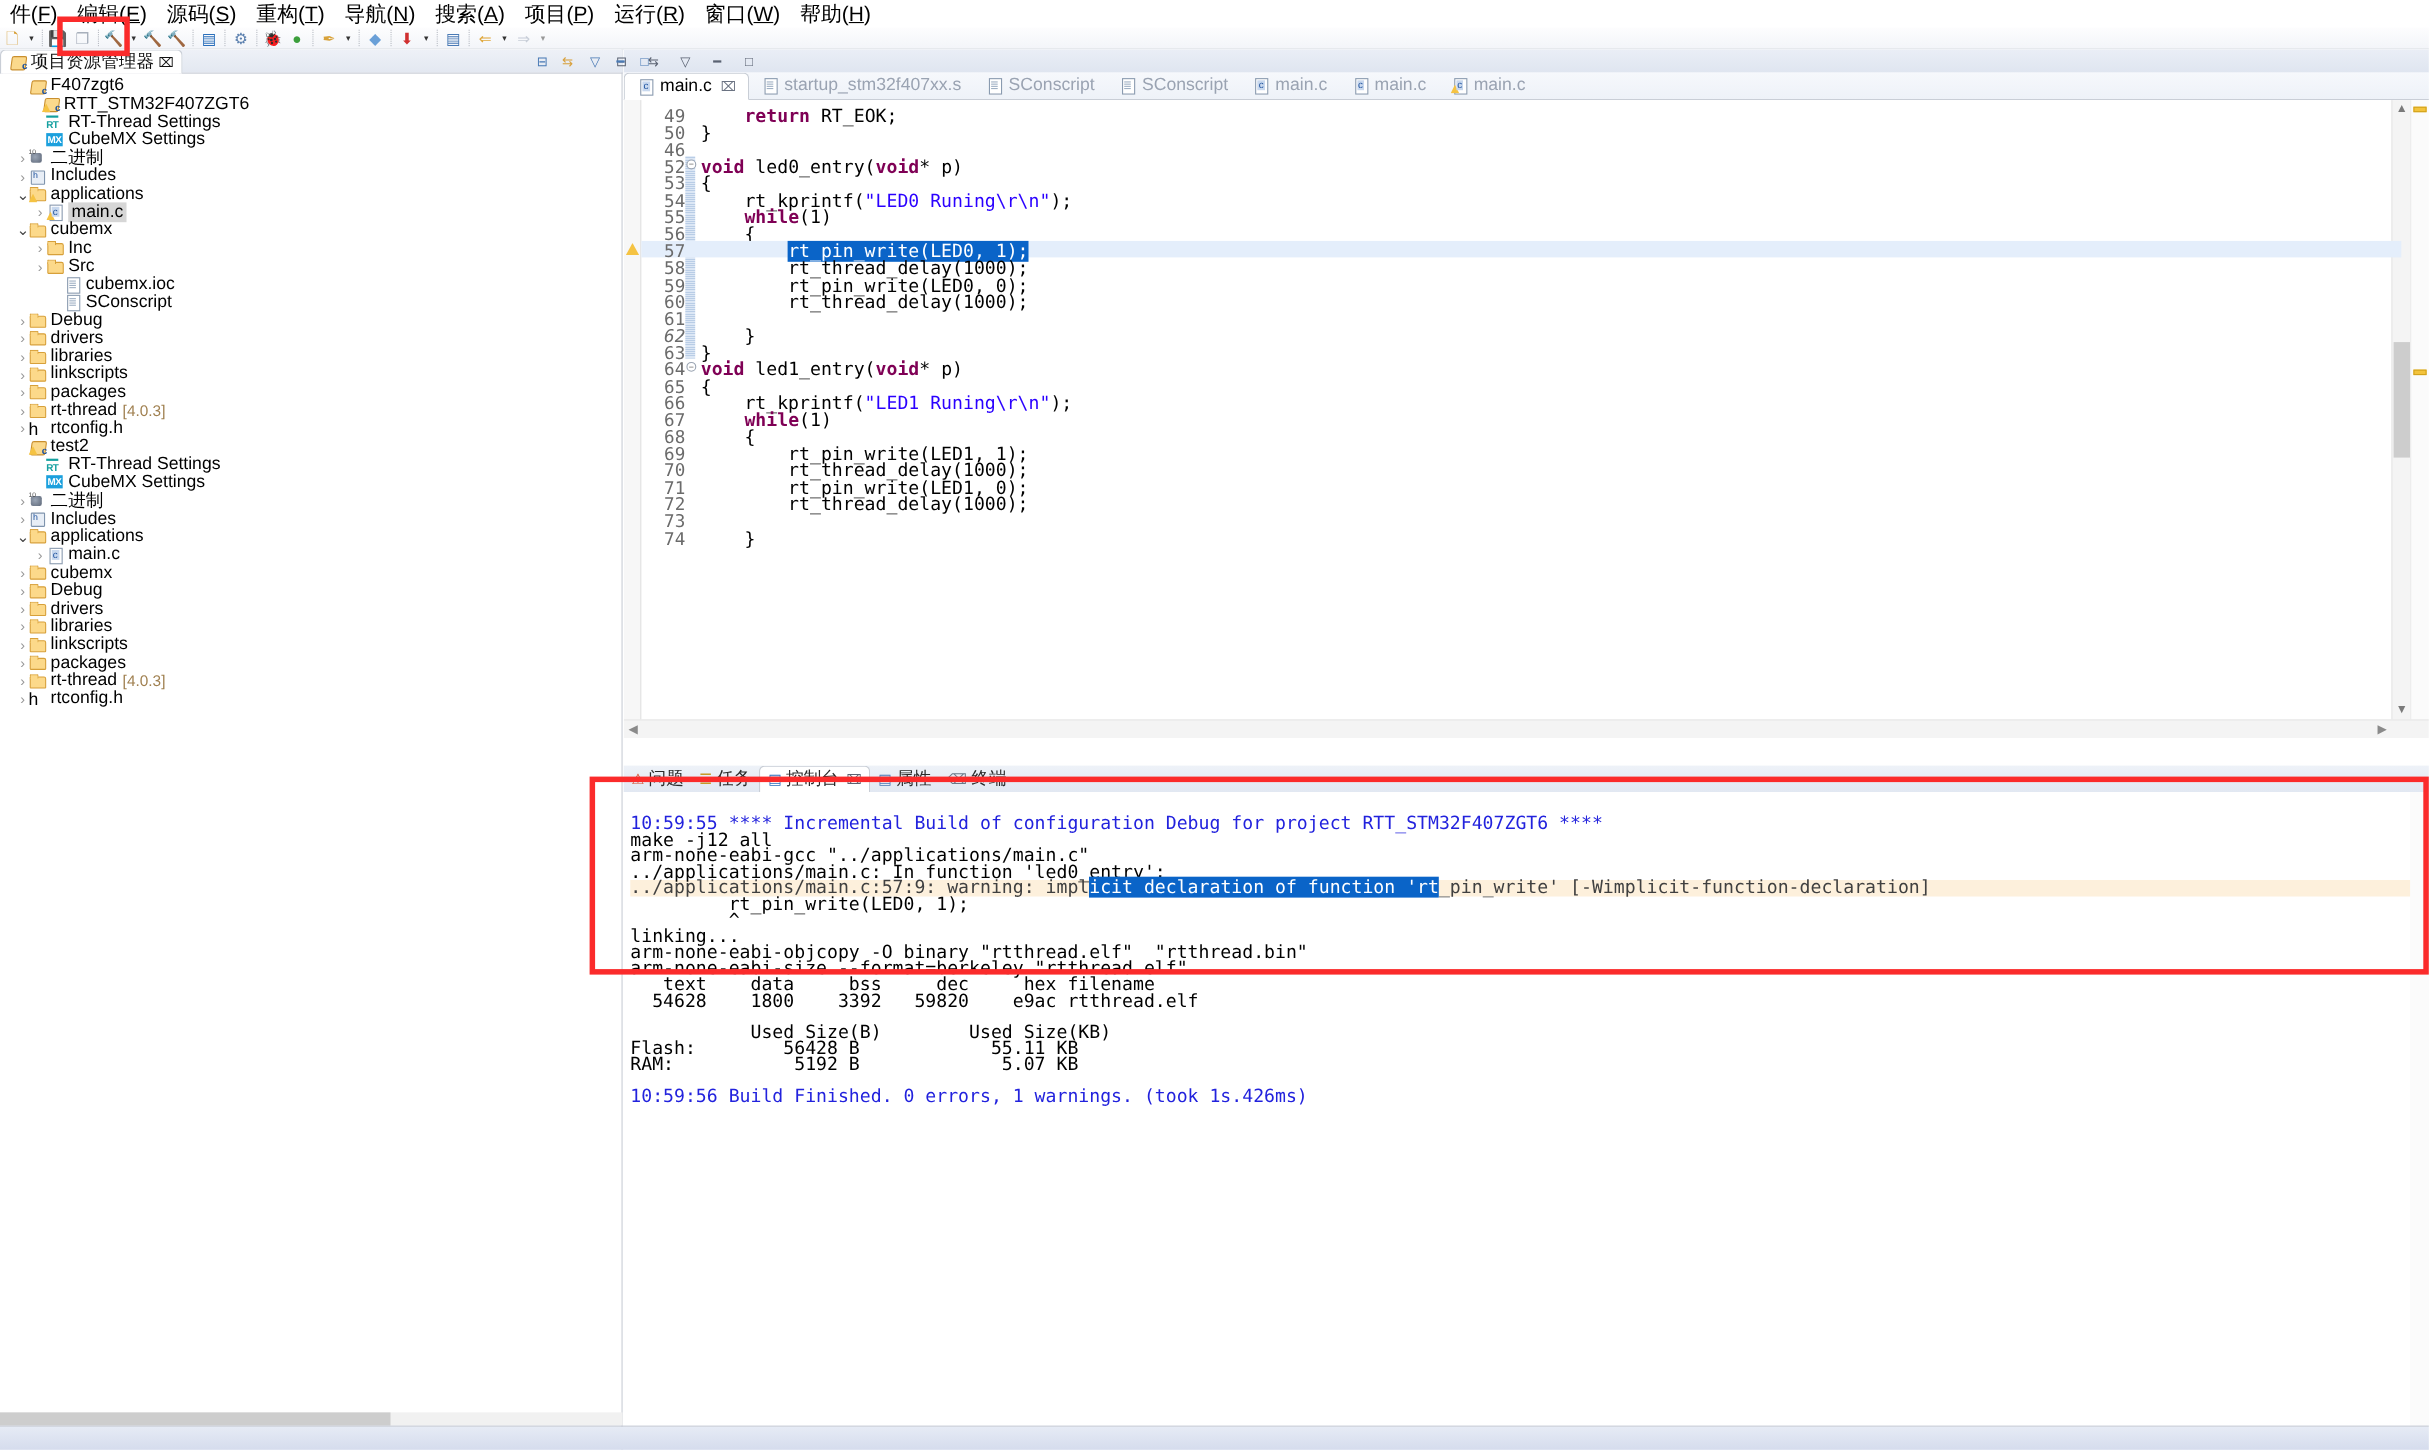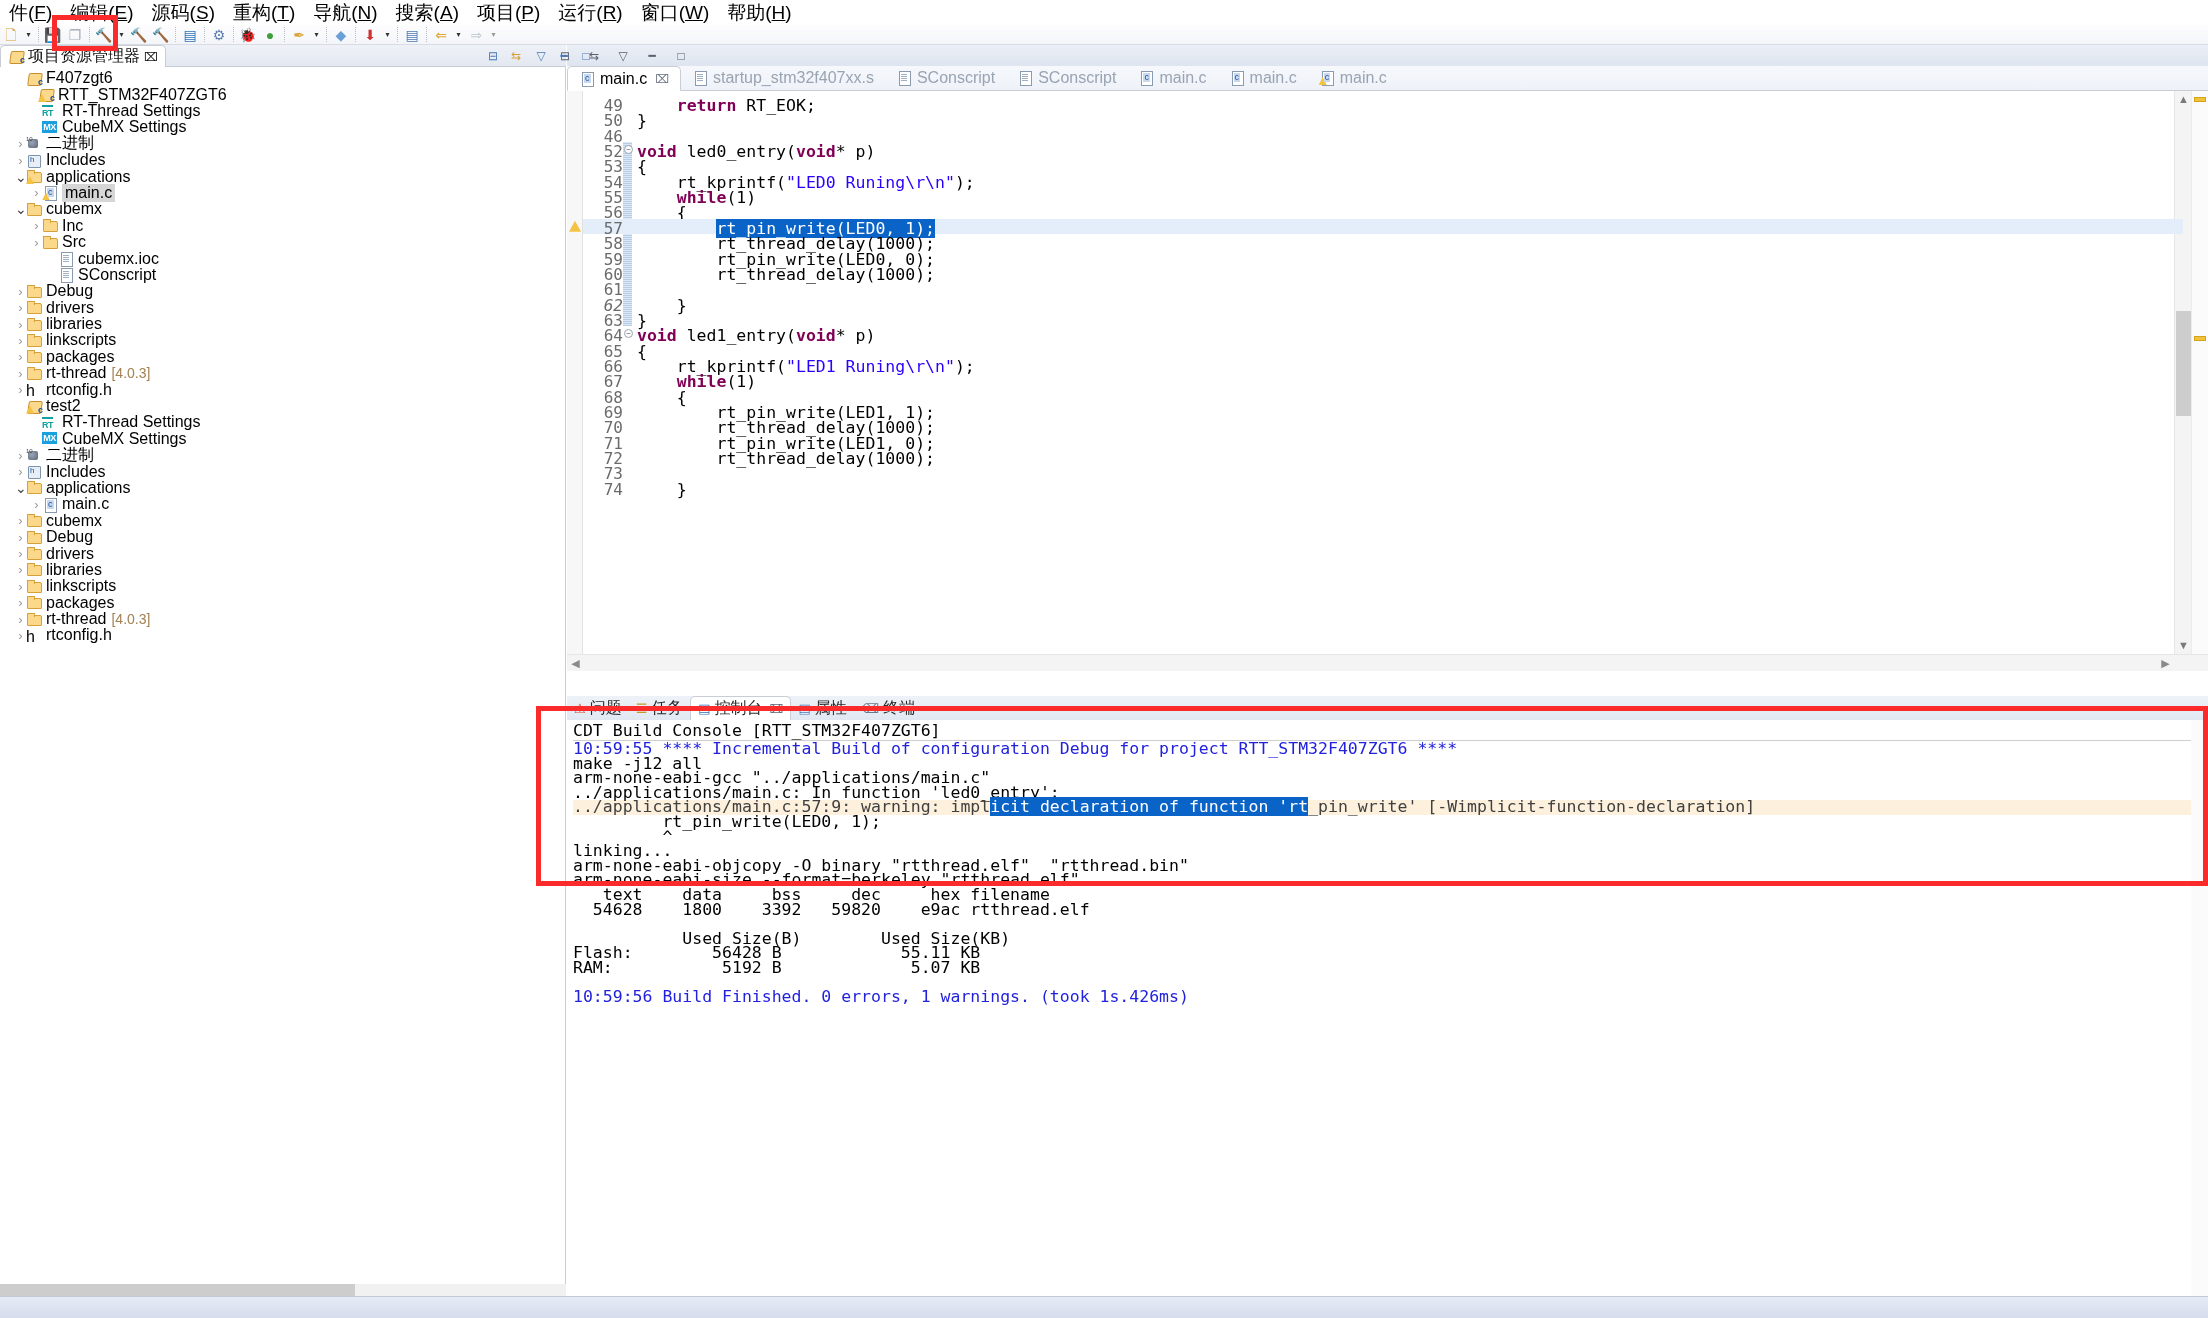--- a/index.html
+++ b/index.html
@@ -656,21 +656,20 @@
       </div>
       <div class="ctab">
         <span style="font-size: 13px; color: rgb(74, 122, 181);">▤</span>
         <span>属性</span>
       </div>
       <div class="ctab">
         <span style="font-size: 13px; color: rgb(106, 122, 138);">⌫</span>
         <span>终端</span>
       </div>
     </div>
-  <div id="console-title">CDT Build Console [RTT_STM32F407ZGT6]</div>
   <div id="console-body"><div class="cl"><span class="c-blue">10:59:55 **** Incremental Build of configuration Debug for project RTT_STM32F407ZGT6 ****</span></div><div class="cl">make -j12 all</div><div class="cl">arm-none-eabi-gcc "../applications/main.c"</div><div class="cl">../applications/main.c: In function 'led0_entry':</div><div class="cl c-warnrow"><span class="c-red">../applications/main.c:57:9: warning: impl</span><span class="c-sel">icit declaration of function 'rt</span><span class="c-red">_pin_write' [-Wimplicit-function-declaration]</span></div><div class="cl">         rt_pin_write(LED0, 1);</div><div class="cl">         ^</div><div class="cl">linking...</div><div class="cl">arm-none-eabi-objcopy -O binary "rtthread.elf"  "rtthread.bin"</div><div class="cl">arm-none-eabi-size --format=berkeley "rtthread.elf"</div><div class="cl">   text    data     bss     dec     hex filename</div><div class="cl">  54628    1800    3392   59820    e9ac rtthread.elf</div><div class="cl"></div><div class="cl">           Used Size(B)        Used Size(KB)</div><div class="cl">Flash:        56428 B            55.11 KB</div><div class="cl">RAM:           5192 B             5.07 KB</div><div class="cl"></div><div class="cl"><span class="c-blue">10:59:56 Build Finished. 0 errors, 1 warnings. (took 1s.426ms)</span></div></div>
   <div id="console-side"></div>
 </div>
 
 <div id="statusbar"></div>
 
 <div class="redbox" id="redbox-toolbar"></div>
 <div class="redbox" id="redbox-console"></div>
 
 </body></html>

